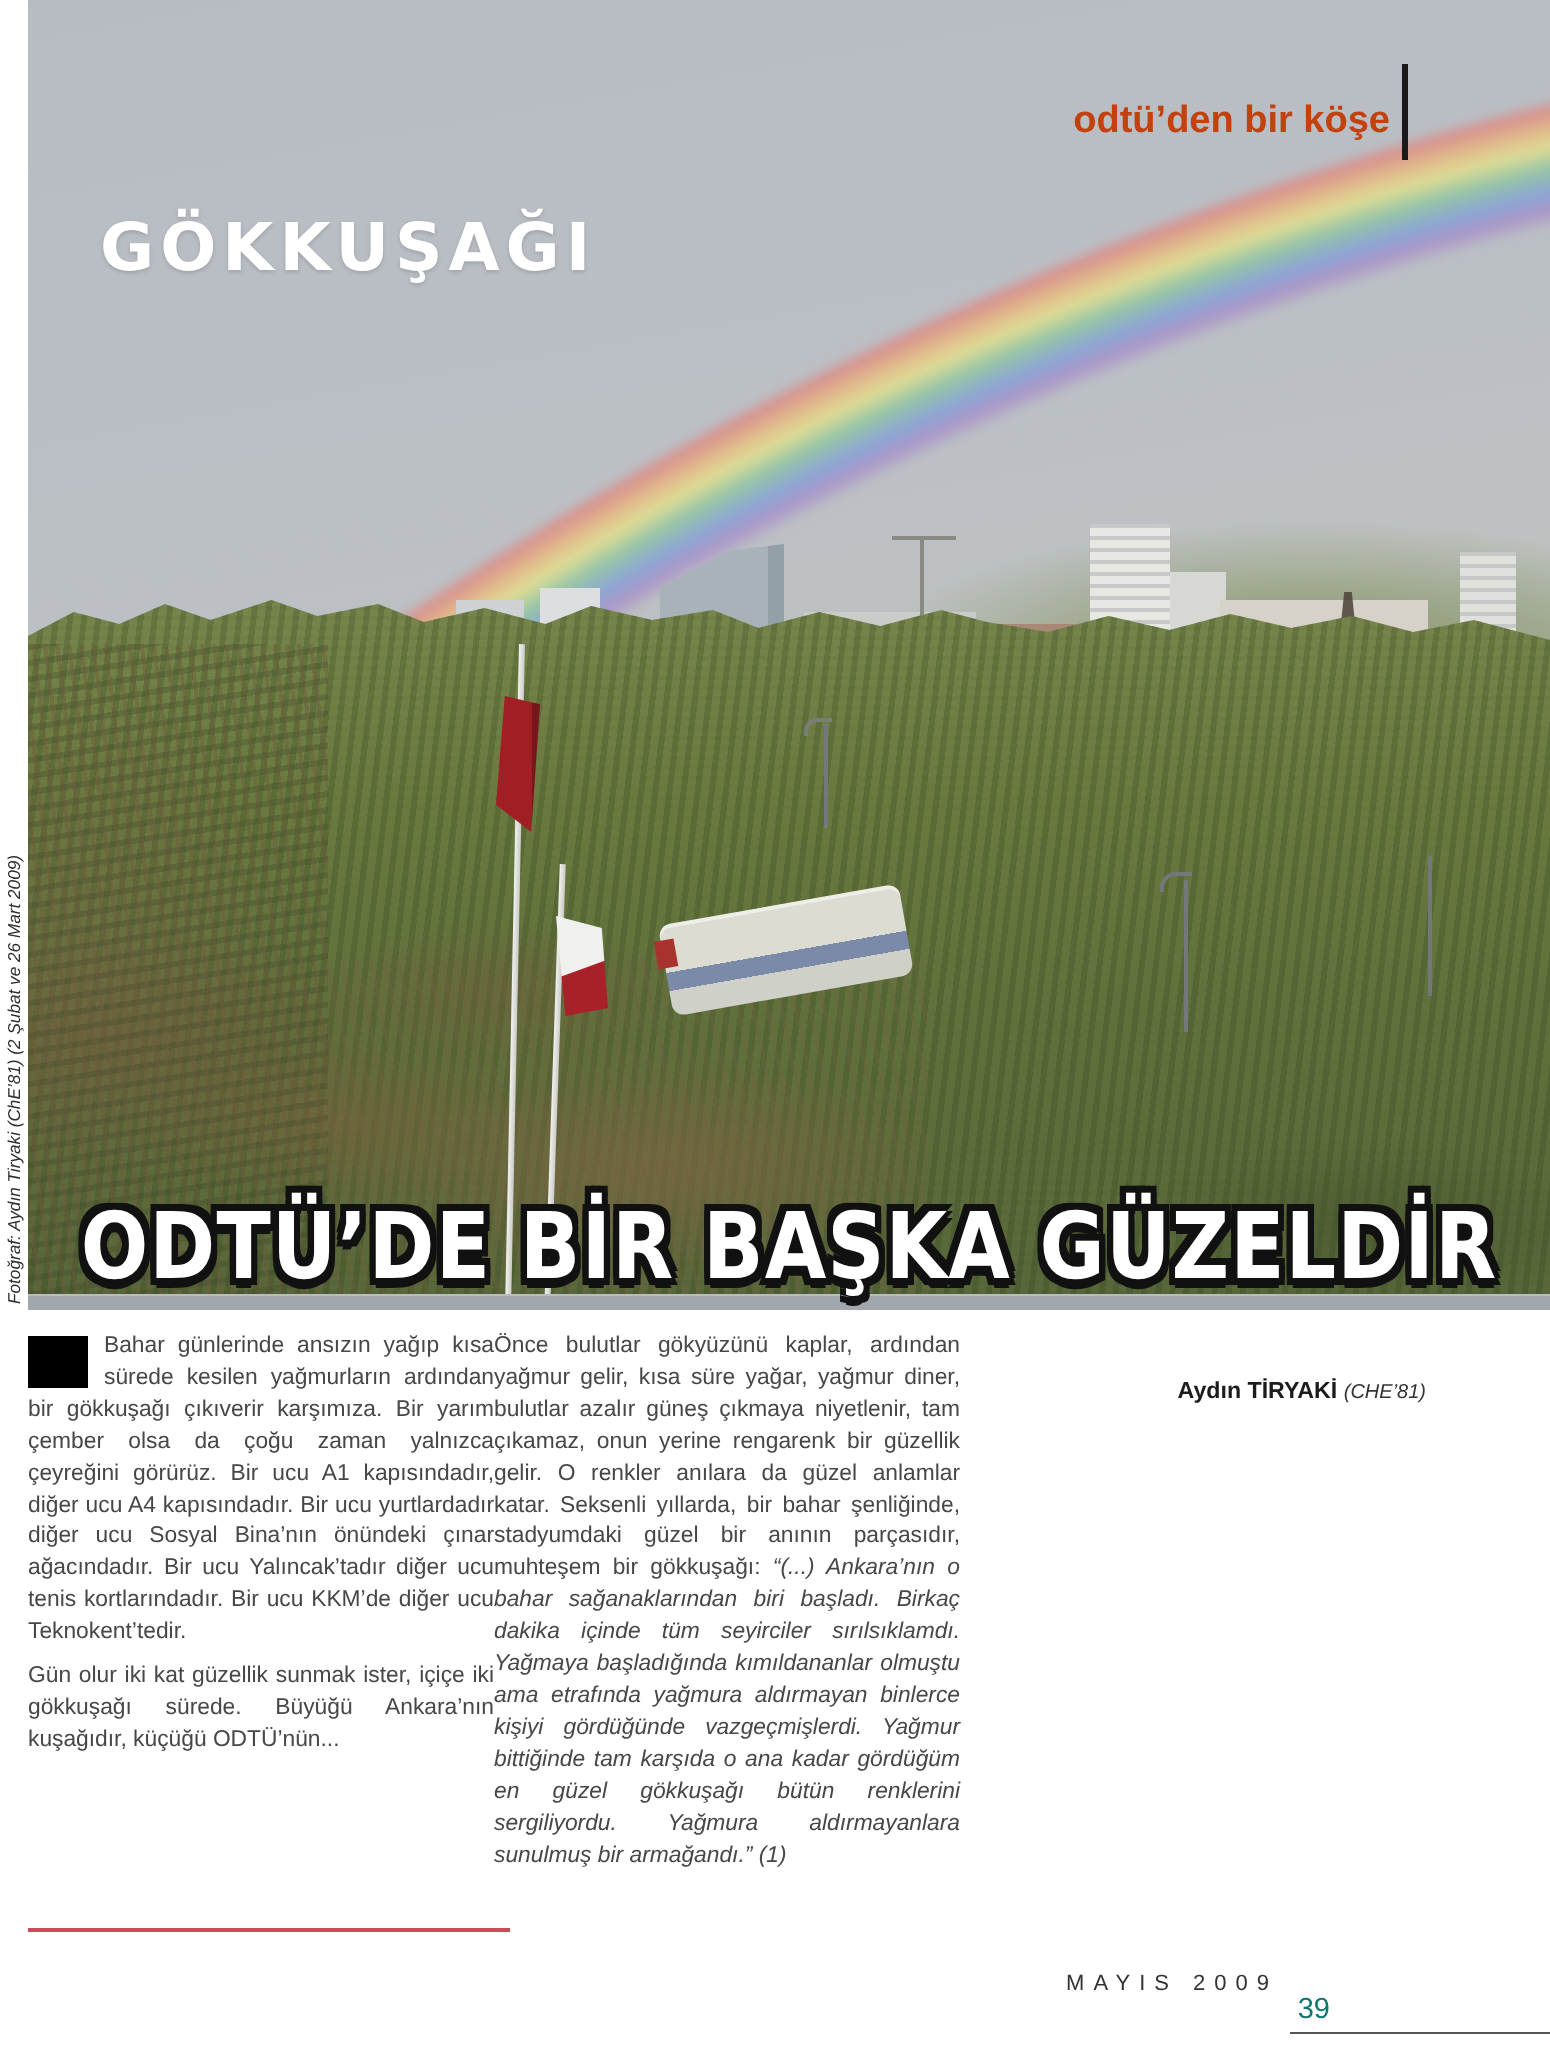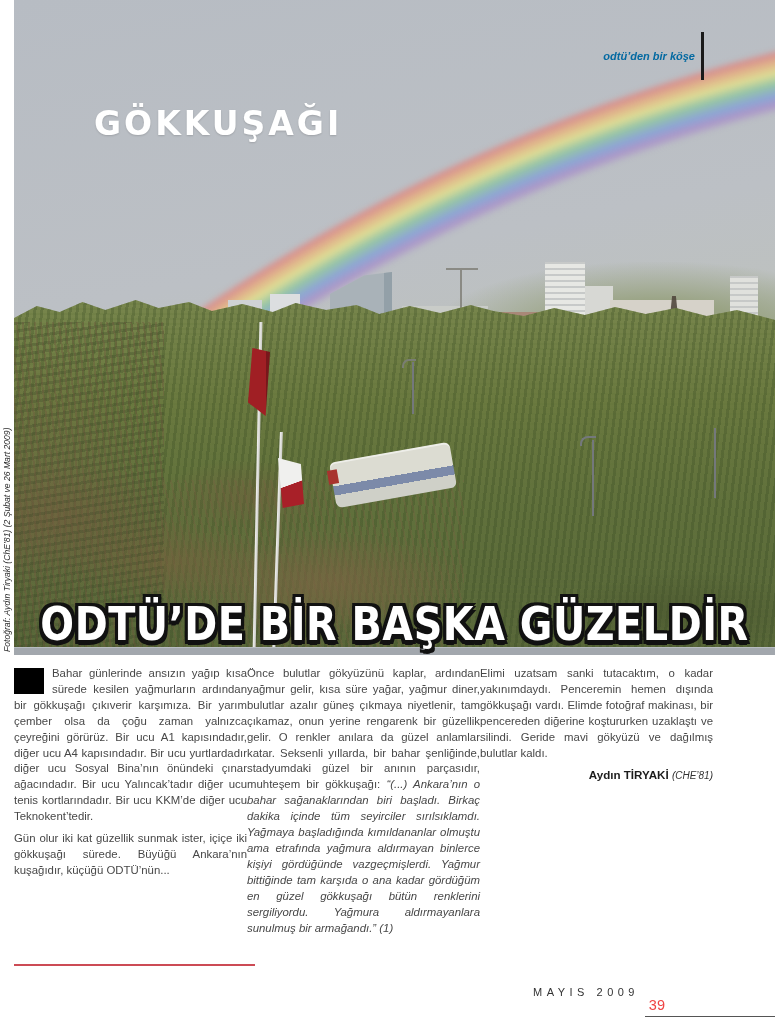--- a/index.html
+++ b/index.html
@@ -99,60 +99,59 @@
   .lamp2-arm{position:absolute;left:388px;top:359px;width:12px;height:7px;
     border-top:2px solid #7a7e74;border-left:2px solid #7a7e74;border-top-left-radius:7px;}
   .lamp3{left:700px;top:428px;height:70px;}
   .road{position:absolute;left:0;bottom:0;width:100%;height:7px;background:#a2a7ad;
     border-top:1px solid #b8bdc2;}
 
   .photo-title-top{
     position:absolute;left:36px;top:104px;color:#ffffff;
     font-family:"DejaVu Sans",sans-serif;font-weight:bold;font-size:33px;letter-spacing:3px;
     text-shadow:0 1px 2px rgba(0,0,0,.15);
-    margin-left:44px;
   }
   .photo-title-bottom{
     position:absolute;left:0;right:0;bottom:4px;text-align:center;color:#ffffff;
     font-family:"DejaVu Sans",sans-serif;font-weight:bold;font-size:39px;letter-spacing:0.5px;
     transform:scale(1.02,1.18);transform-origin:center bottom;white-space:nowrap;
     text-shadow:
       -3px -3px 0 #111,3px -3px 0 #111,-3px 3px 0 #111,3px 3px 0 #111,
       -3px 0 0 #111,3px 0 0 #111,0 -3px 0 #111,0 4px 0 #111;
   }
 
   
-  .header-tag{position:absolute;top:50px;right:80px;font-size:11px;font-weight:bold;color:#0369a1;font-style:italic;}
+  .header-tag{position:absolute;top:50px;right:80px;font-size:19px;font-weight:bold;color:#c2410c;}
   .header-bar{position:absolute;top:32px;left:701px;width:3px;height:48px;background:#1a1a1a;}
 
   
   .side-credit{
     position:absolute;left:2px;top:652px;width:262px;
     transform:rotate(-90deg);transform-origin:0 0;
     font-size:8.6px;font-style:italic;color:#2e2e2e;white-space:nowrap;
   }
 
   
   .columns{position:absolute;left:14px;top:666px;width:724px;display:flex;}
   .col{width:233px;font-size:11.4px;line-height:15.9px;text-align:justify;color:#474747;}
   .col p{margin:0 0 6px 0;}
   .dropcap{float:left;width:30px;height:26px;background:#000;margin:2px 8px 2px 0;}
   .quote{font-style:italic;}
-  .author{margin-top:4px;text-align:right;font-size:11.6px;color:#1c1c1c;}
+  .author{margin-top:22px;text-align:right;font-size:11.6px;color:#1c1c1c;}
   .author .name{font-weight:bold;}
   .author .suffix{font-style:italic;font-size:10px;color:#333;}
 
   
   .footnote-rule{position:absolute;left:14px;top:964px;width:241px;height:2px;background:#cc4b55;}
   .footnote{position:absolute;left:14px;top:972px;width:600px;
     font-size:10.4px;font-style:italic;color:#4c4c4c;}
 
   
   .footer-issue{position:absolute;right:136px;bottom:26px;font-size:11px;letter-spacing:4.5px;color:#333;}
-  .footer-page{position:absolute;right:110px;bottom:11px;font-size:14.5px;color:#ef4444;}
+  .footer-page{position:absolute;right:110px;bottom:11px;font-size:14.5px;color:#0f766e;}
   .footer-rule{position:absolute;right:0;bottom:7px;width:130px;height:1px;background:#555;}
 </style>
 </head>
 <body>
 
 <div class="page">
 
   <div class="photo">
     <div class="rainbow"></div>
     <div class="hill"></div>
@@ -201,21 +200,20 @@
 
   <div class="columns">
     <div class="col">
       <p><span class="dropcap"></span><span>Bahar günlerinde ansızın yağıp kısa sürede kesilen yağmurların ardından bir gökkuşağı çıkıverir karşımıza. Bir yarım çember olsa da çoğu zaman yalnızca çeyreğini görürüz. Bir ucu A1 kapısındadır, diğer ucu A4 kapısındadır. Bir ucu yurtlardadır diğer ucu Sosyal Bina’nın önündeki çınar ağacındadır. Bir ucu Yalıncak’tadır diğer ucu tenis kortlarındadır. Bir ucu KKM’de diğer ucu Teknokent’tedir.</span></p>
       <p>Gün olur iki kat güzellik sunmak ister, içiçe iki gökkuşağı sürede. Büyüğü Ankara’nın kuşağıdır, küçüğü ODTÜ’nün...</p>
     </div>
     <div class="col">
       <p><span>Önce bulutlar gökyüzünü kaplar, ardından yağmur gelir, kısa süre yağar, yağmur diner, bulutlar azalır güneş çıkmaya niyetlenir, tam çıkamaz, onun yerine rengarenk bir güzellik gelir. O renkler anılara da güzel anlamlar katar. Seksenli yıllarda, bir bahar şenliğinde, stadyumdaki güzel bir anının parçasıdır, muhteşem bir gökkuşağı: </span><span class="quote">“(...) Ankara’nın o bahar sağanaklarından biri başladı. Birkaç dakika içinde tüm seyirciler sırılsıklamdı. Yağmaya başladığında kımıldananlar olmuştu ama etrafında yağmura aldırmayan binlerce kişiyi gördüğünde vazgeçmişlerdi. Yağmur bittiğinde tam karşıda o ana kadar gördüğüm en güzel gökkuşağı bütün renklerini sergiliyordu. Yağmura aldırmayanlara sunulmuş bir armağandı.” (1)</span></p>
     </div>
     <div class="col">
-      <p>Elimi uzatsam sanki tutacaktım, o kadar yakınımdaydı. Penceremin hemen dışında gökkuşağı vardı. Elimde fotoğraf makinası, bir pencereden diğerine koştururken uzaklaştı ve silindi. Geride mavi gökyüzü ve dağılmış bulutlar kaldı.</p>
       <div class="author">
         <span class="name">Aydın TİRYAKİ</span>
         <span class="suffix">(CHE’81)</span>
       </div>
     </div>
   </div>
 
   <div class="footnote-rule"></div>
 
   <div class="footer-issue">MAYIS 2009</div>

